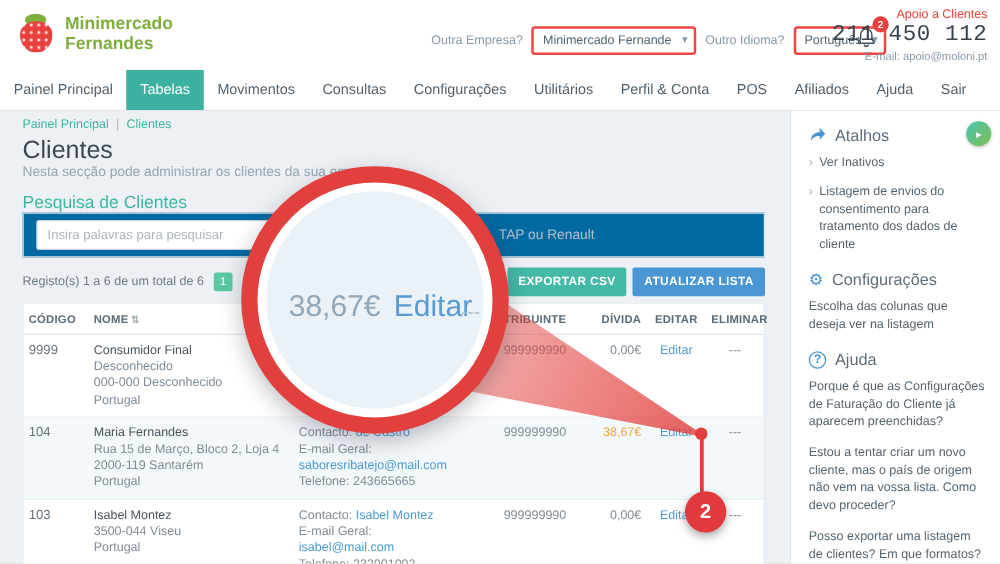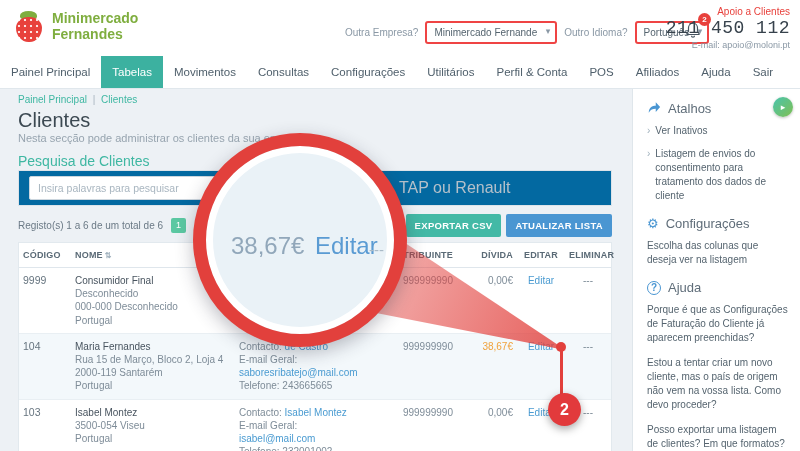--- a/index.html
+++ b/index.html
@@ -40,21 +40,21 @@
   .breadcrumb .bc { color:#3eb7a2; cursor:pointer; }
   .breadcrumb .sep { color:#a9b6c0; margin:0 3px; }
   .page-title { font-size:20px; color:#3c4952; height:23px; }
   .page-sub { font-size:11px; color:#97a4af; height:19px; }
   .search-heading { font-size:14px; color:#3eb7a2; height:19px; padding-top:2px; }
   .search-panel { background:#0369a1; border:1px solid #dce3e9; height:36px; margin-bottom:8px;
     display:flex; align-items:center; padding:0 10px; }
   .search-input { width:330px; height:24px; border:1px solid #ccd6de; border-radius:2px;
     padding:0 8px; font-size:10.5px; color:#55646f; font-family:"Liberation Sans",sans-serif; outline:none; }
   .search-input::placeholder { color:#a9b6c0; }
-  .hint { font-size:16px; color:#b4c0ca; margin-left:40px; white-space:nowrap; }
+  .hint { font-size:11px; color:#b4c0ca; margin-left:40px; white-space:nowrap; }
   .results-row { height:22px; margin-bottom:6px; display:flex; align-items:center; }
   .results-info { font-size:10px; color:#6b7a86; }
   .results-badge { width:15px; height:15px; background:#5bc8a2; border-radius:2px; color:#fff;
     font-size:9px; text-align:center; line-height:15px; margin-left:8px; cursor:pointer; }
   .btns { margin-left:auto; display:flex; gap:5px; }
   .btn { border:none; color:#fff; font-size:9.5px; font-weight:bold; letter-spacing:.3px;
     padding:6px 9px; border-radius:2px; cursor:pointer; font-family:"Liberation Sans",sans-serif; }
   .btn.teal { background:#43b9a6; }
   .btn.blue { background:#4a96d2; }
 
@@ -240,21 +240,21 @@
         <div class="td r">999999990</div>
         <div class="td r debt warn">38,67€</div>
         <div class="td c"><a class="lnk">Editar</a></div>
         <div class="td c">---</div>
       </div>
 
       <div class="tr">
         <div class="td code">103</div>
         <div class="td name">
           <div class="n1">Isabel Montez</div>
-          <div>3500-054 Viseu</div>
+          <div>3500-044 Viseu</div>
           <div>Portugal</div>
         </div>
         <div class="td">
           <div><span>Contacto:</span> <span class="lnk">Isabel Montez</span></div>
           <div>E-mail Geral:</div>
           <div class="lnk">isabel@mail.com</div>
           <div>Telefone: 232001002</div>
         </div>
         <div class="td r">999999990</div>
         <div class="td r debt">0,00€</div>

